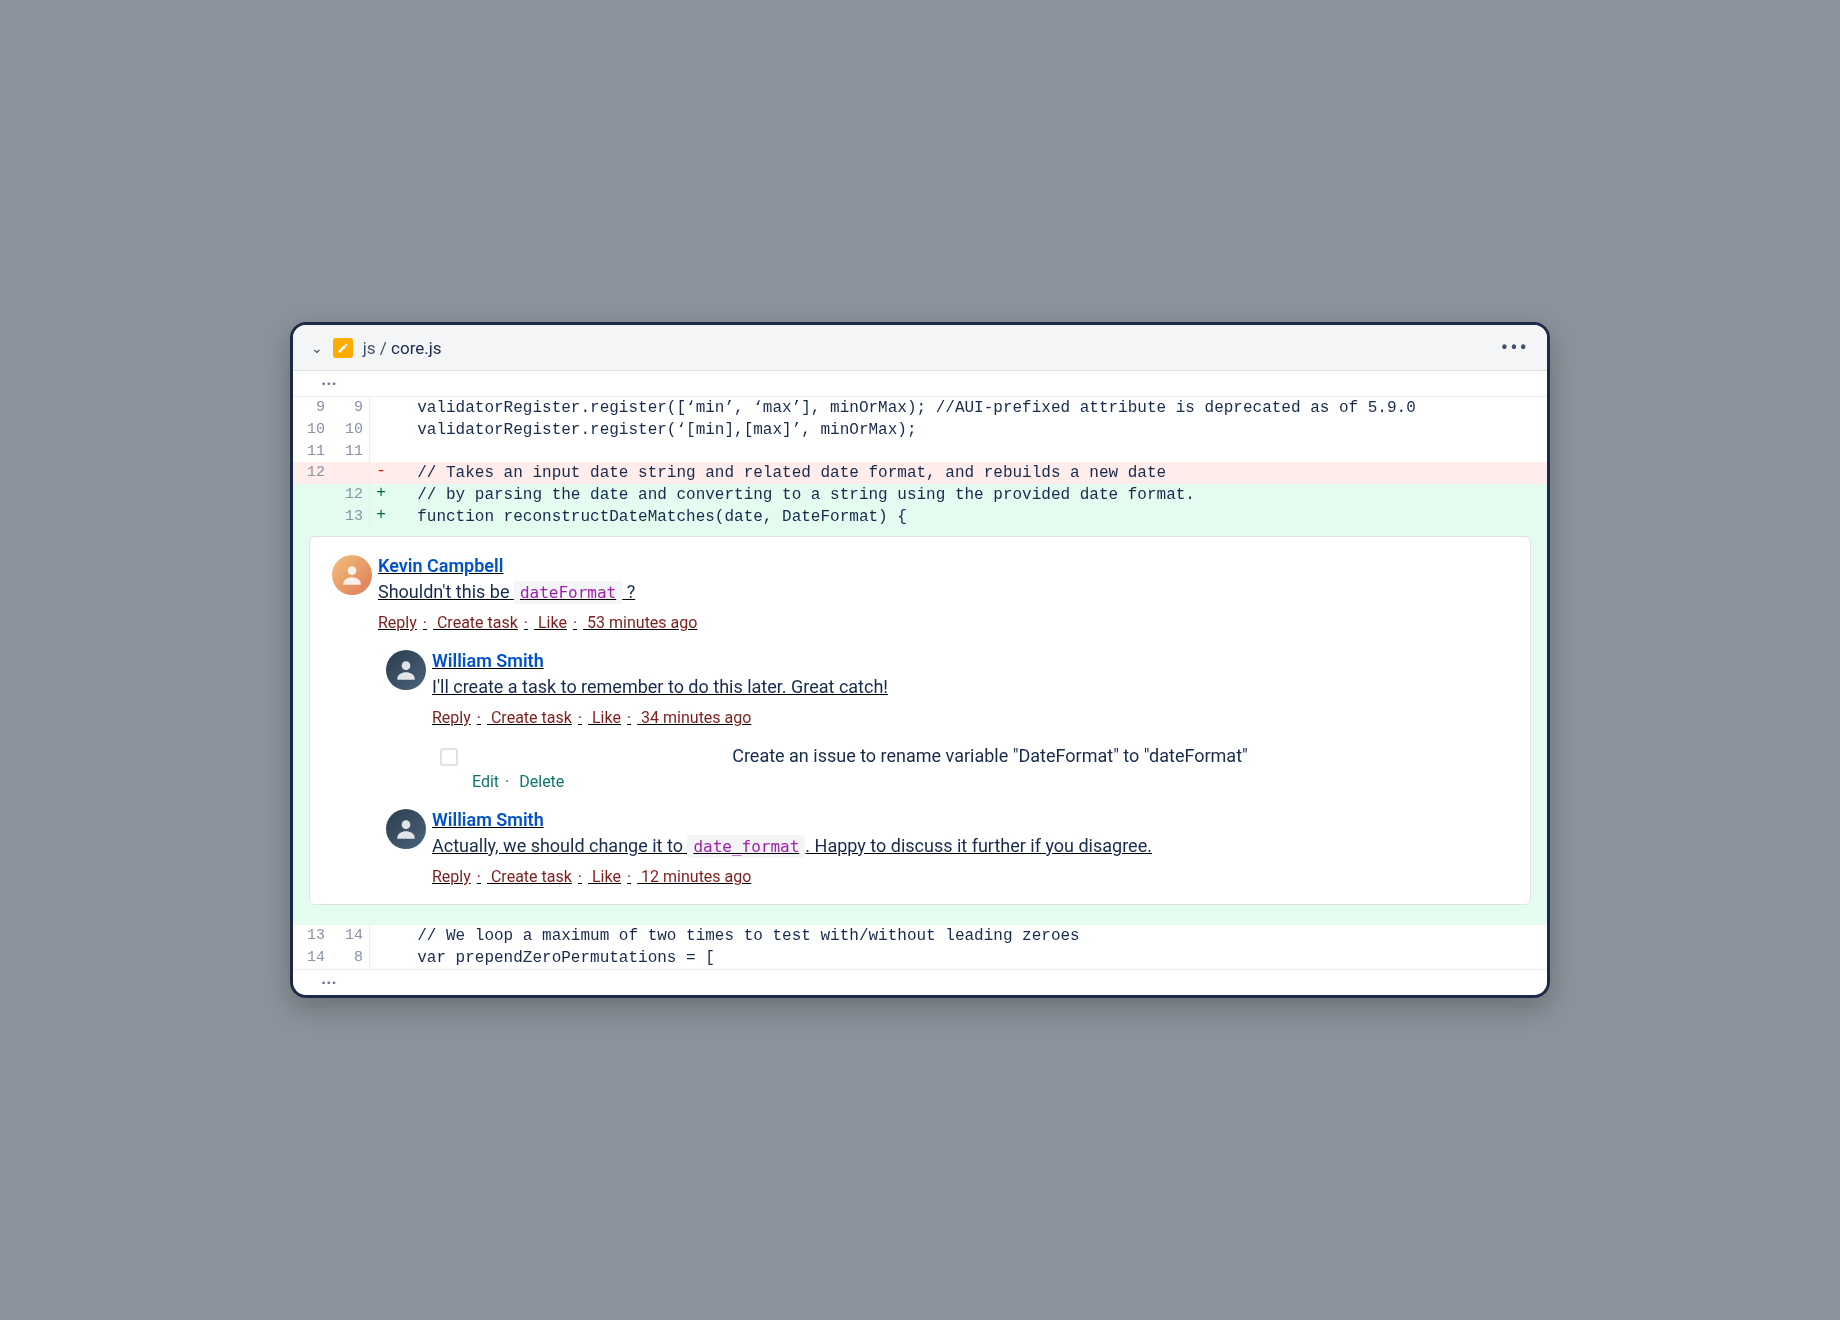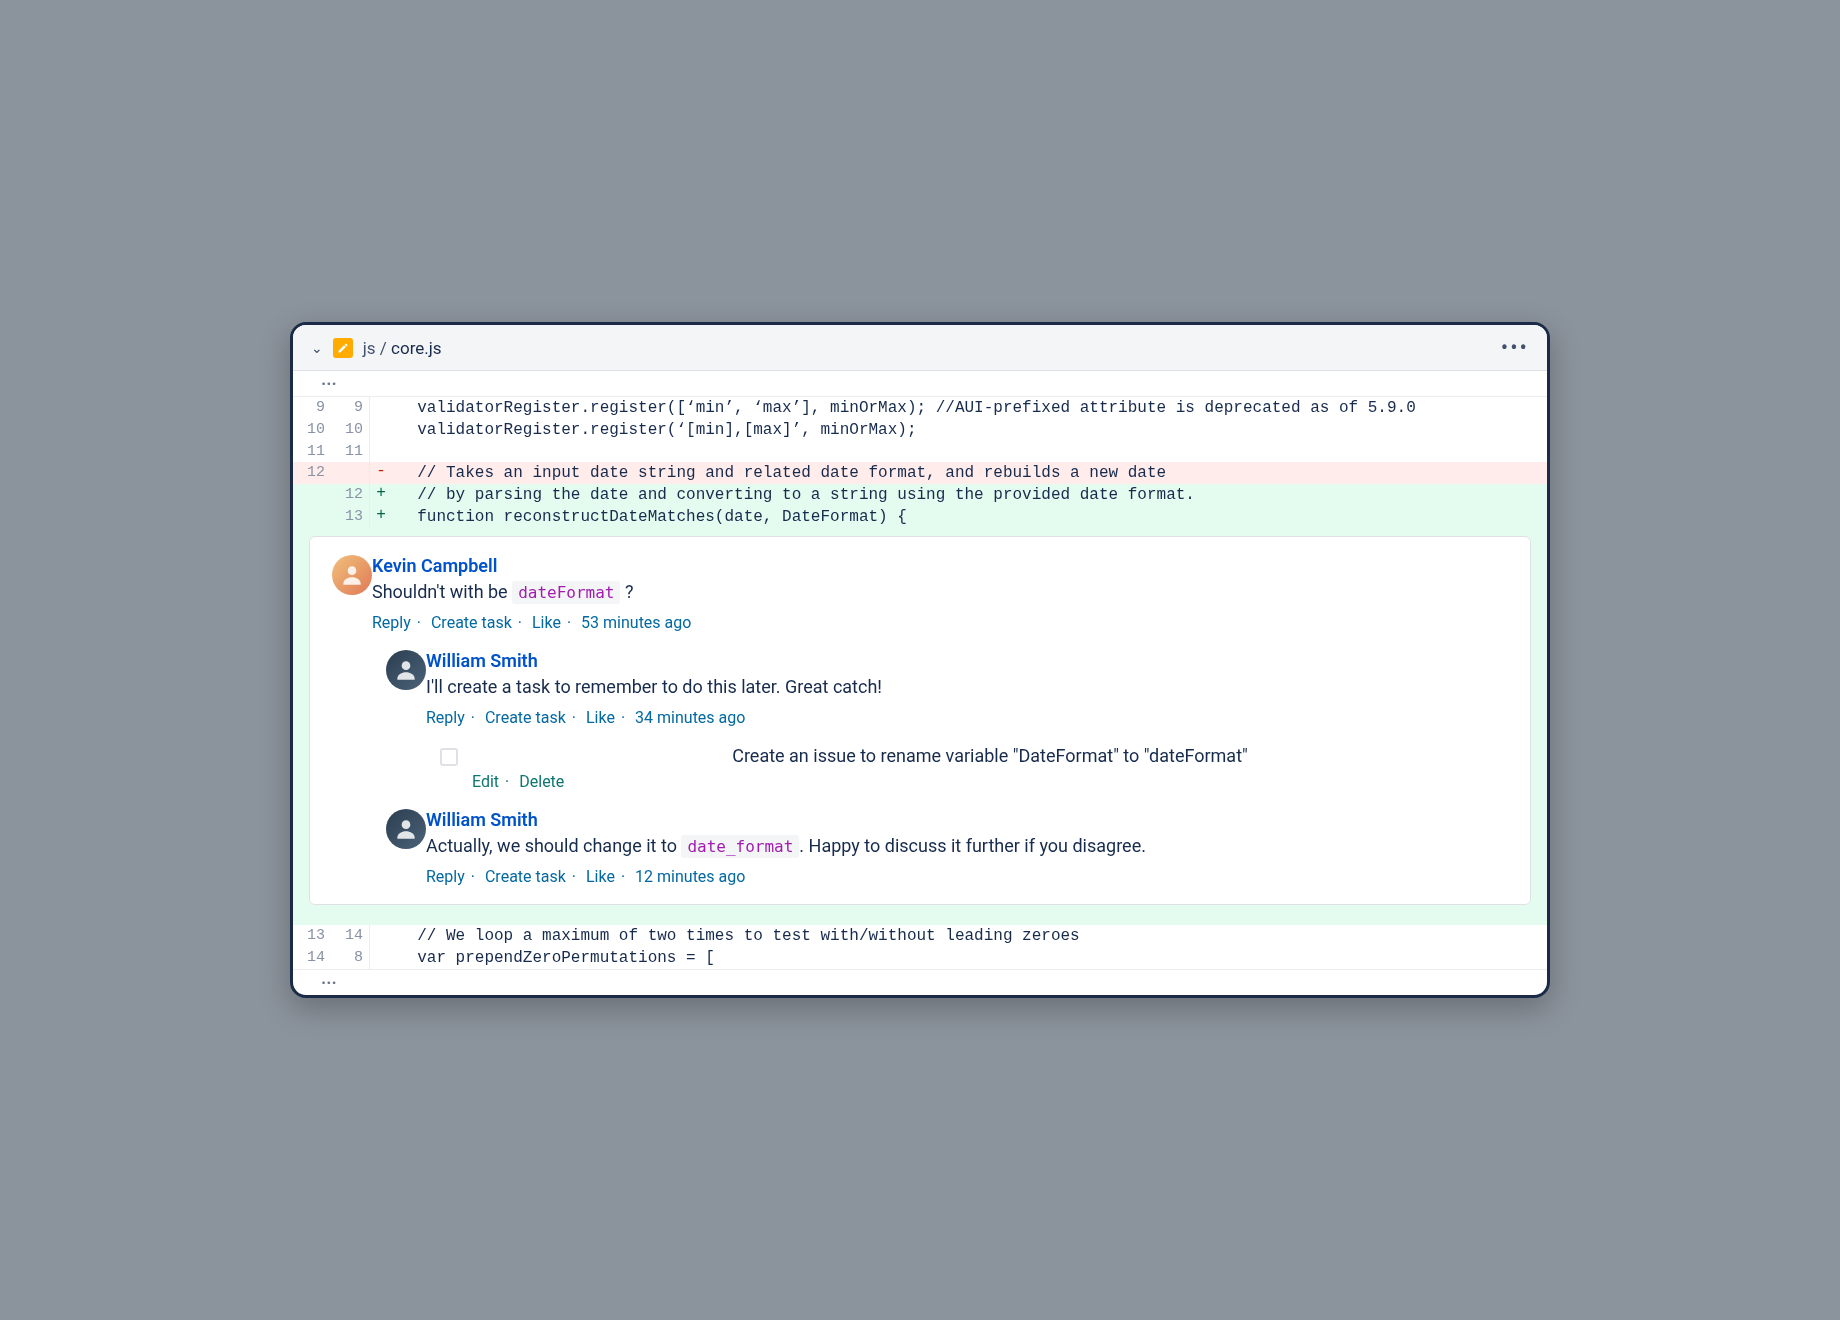--- a/index.html
+++ b/index.html
@@ -51,40 +51,40 @@
   .code { flex:1; padding:2px 10px 2px 6px; white-space:pre; color:#172b4d; overflow:hidden; }
   .row.del { background:#ffeceb; }
   .row.del .mark { color:#bf2600; }
   .row.add { background:#e3fcef; }
   .row.add .mark { color:#006644; }
   .thread-wrap { background:#e3fcef; padding: 8px 16px 20px 16px; }
   .thread {
     background:#fff; border:1px solid #dfe1e6; border-radius:6px;
     padding: 18px 22px 18px 22px;
   }
-  .comment { display:flex; gap:0; margin-bottom: 18px; }
+  .comment { display:flex; gap:6px; margin-bottom: 18px; text-decoration: underline; }
   .comment:last-child { margin-bottom:0; }
   .avatar {
     width:40px; height:40px; border-radius:50%; flex-shrink:0;
     background:#ccc; display:flex; align-items:center; justify-content:center;
     overflow:hidden;
   }
   .avatar.kc { background: linear-gradient(135deg,#f0c27b,#e07856); }
   .avatar.ws { background: linear-gradient(135deg,#2c3e50,#4a6278); }
   .avatar svg { width: 26px; height: 26px; fill: rgba(255,255,255,0.85); }
   .cbody { flex:1; font-family: -apple-system, BlinkMacSystemFont, "Segoe UI", Roboto, sans-serif; }
   .author { color:#0052cc; font-weight:600; font-size:18px; margin-bottom:2px; }
   .ctext { color:#172b4d; font-size:18px; line-height:1.5; }
   .ctext p { margin-bottom: 10px; }
   .ctext p:last-child { margin-bottom:0; }
   code.inline {
     background:#f4f5f7; border-radius:3px; padding:2px 6px;
     font-family: "SFMono-Regular", Consolas, monospace; font-size:16px; color:#a21caf;
   }
-  .actions { margin-top:8px; color:#0369a1; font-size:16px; }
+  .actions { margin-top:8px; color:#7f1d1d; font-size:16px; }
   .actions span { cursor:pointer; }
   .dot { margin: 0 6px; }
   .replies { margin-left: 54px; }
   .task { display:flex; gap:14px; margin: 14px 0 18px 0; align-items:flex-start; }
   .task-indent { width:40px; flex-shrink:0; }
   .checkbox {
     width:18px; height:18px; border:2px solid #dfe1e6; border-radius:3px;
     flex-shrink:0; margin-top:3px; cursor:pointer;
   }
   .task-body { flex:1; }
@@ -173,21 +173,21 @@
       <div class="comment">
         <div class="avatar kc">
           <svg viewBox="0 0 24 24">
               <circle cx="12" cy="8" r="4"></circle>
               <path d="M4 20c0-4 4-6 8-6s8 2 8 6v1H4v-1z"></path>
             </svg>
         </div>
         <div class="cbody">
           <div class="author">Kevin Campbell</div>
           <div class="ctext">
-            <span>Shouldn't with be </span><code class="inline">dateFormat</code><span> ?</span>
+            <span>Shouldn't this be </span><code class="inline">dateFormat</code><span> ?</span>
           </div>
           <div class="actions">
             <span>Reply</span><span class="dot">·</span>
             <span>Create task</span><span class="dot">·</span>
             <span>Like</span><span class="dot">·</span>
             <span>53 minutes ago</span>
           </div>
         </div>
       </div>
 

